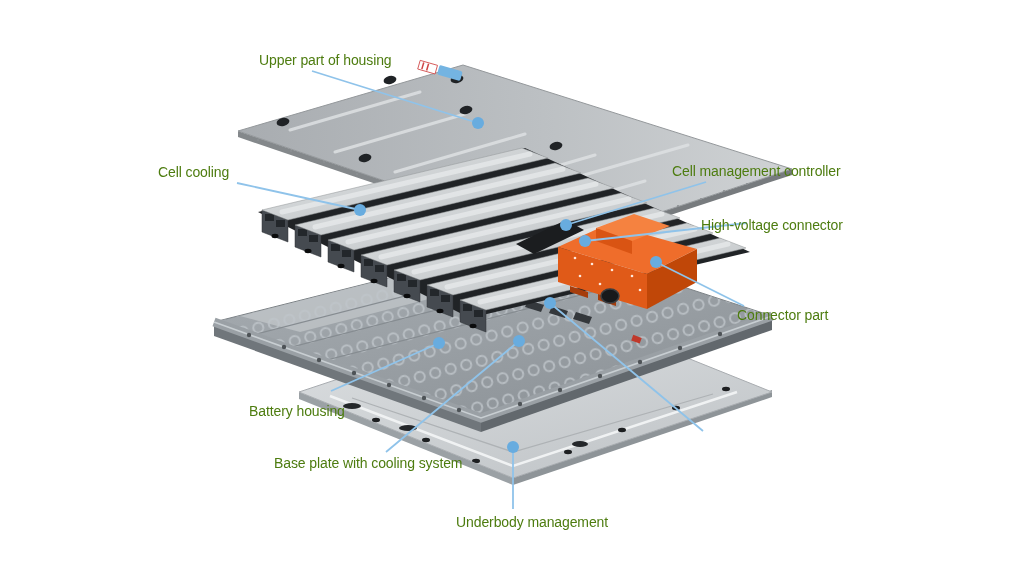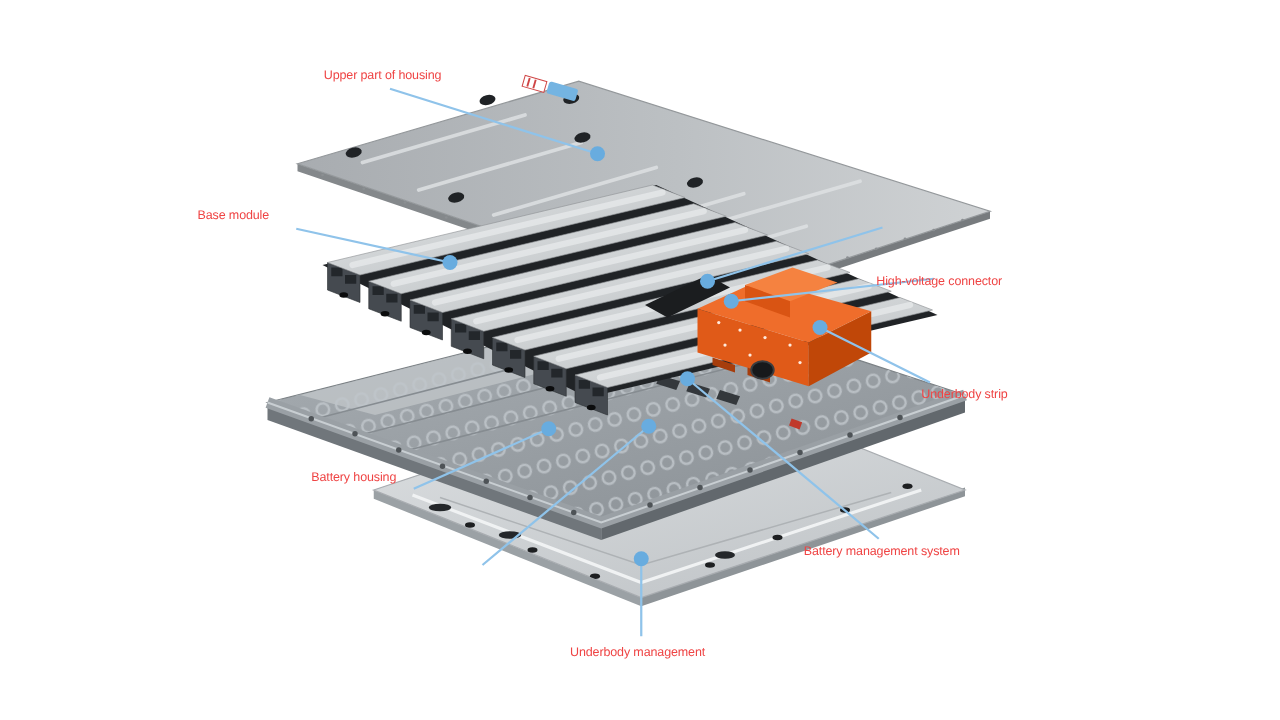--- a/index.html
+++ b/index.html
@@ -2,24 +2,24 @@
 <html><head>
 <meta charset="utf-8">
 <style>
   html,body{margin:0;padding:0;background:#ffffff;}
   body{width:1024px;height:576px;overflow:hidden;
        font-family:"Liberation Sans","DejaVu Sans",sans-serif;}
   .stage{position:relative;width:1024px;height:576px;background:#ffffff;}
   .stage svg{position:absolute;left:0;top:0;}
   .callout-label{
     position:absolute;
-    font-size:10px;
+    font-size:14px;
     line-height:15px;
     letter-spacing:-0.1px;
-    color:#ef4444;
+    color:#4d7c0f;
     white-space:nowrap;
     user-select:none;
   }
 </style>
 </head>
 <body>
 
 <div class="stage">
 
   <svg width="1024" height="576" viewBox="0 0 1024 576">
@@ -262,20 +262,21 @@
       <circle cx="585" cy="241" r="6"></circle>
       <circle cx="656" cy="262" r="6"></circle>
       <circle cx="439" cy="343" r="6"></circle>
       <circle cx="519" cy="341" r="6"></circle>
       <circle cx="550" cy="303" r="6"></circle>
       <circle cx="513" cy="447" r="6"></circle>
     </g>
   </svg>
 
   <div class="callout-label" style="left:259px;top:53px">Upper part of housing</div>
-  <div class="callout-label" style="left:158px;top:165px">Base module</div>
+  <div class="callout-label" style="left:158px;top:165px">Cell cooling</div>
+  <div class="callout-label" style="left:672px;top:164px">Cell management controller</div>
   <div class="callout-label" style="left:701px;top:218px">High-voltage connector</div>
-  <div class="callout-label" style="left:737px;top:308px">Underbody strip</div>
-  <div class="callout-label" style="left:249px;top:375px">Battery housing</div>
-  <div class="callout-label" style="left:643px;top:434px">Battery management system</div>
+  <div class="callout-label" style="left:737px;top:308px">Connector part</div>
+  <div class="callout-label" style="left:249px;top:404px">Battery housing</div>
+  <div class="callout-label" style="left:274px;top:456px">Base plate with cooling system</div>
   <div class="callout-label" style="left:456px;top:515px">Underbody management</div>
 
 </div>
 
 </body></html>

